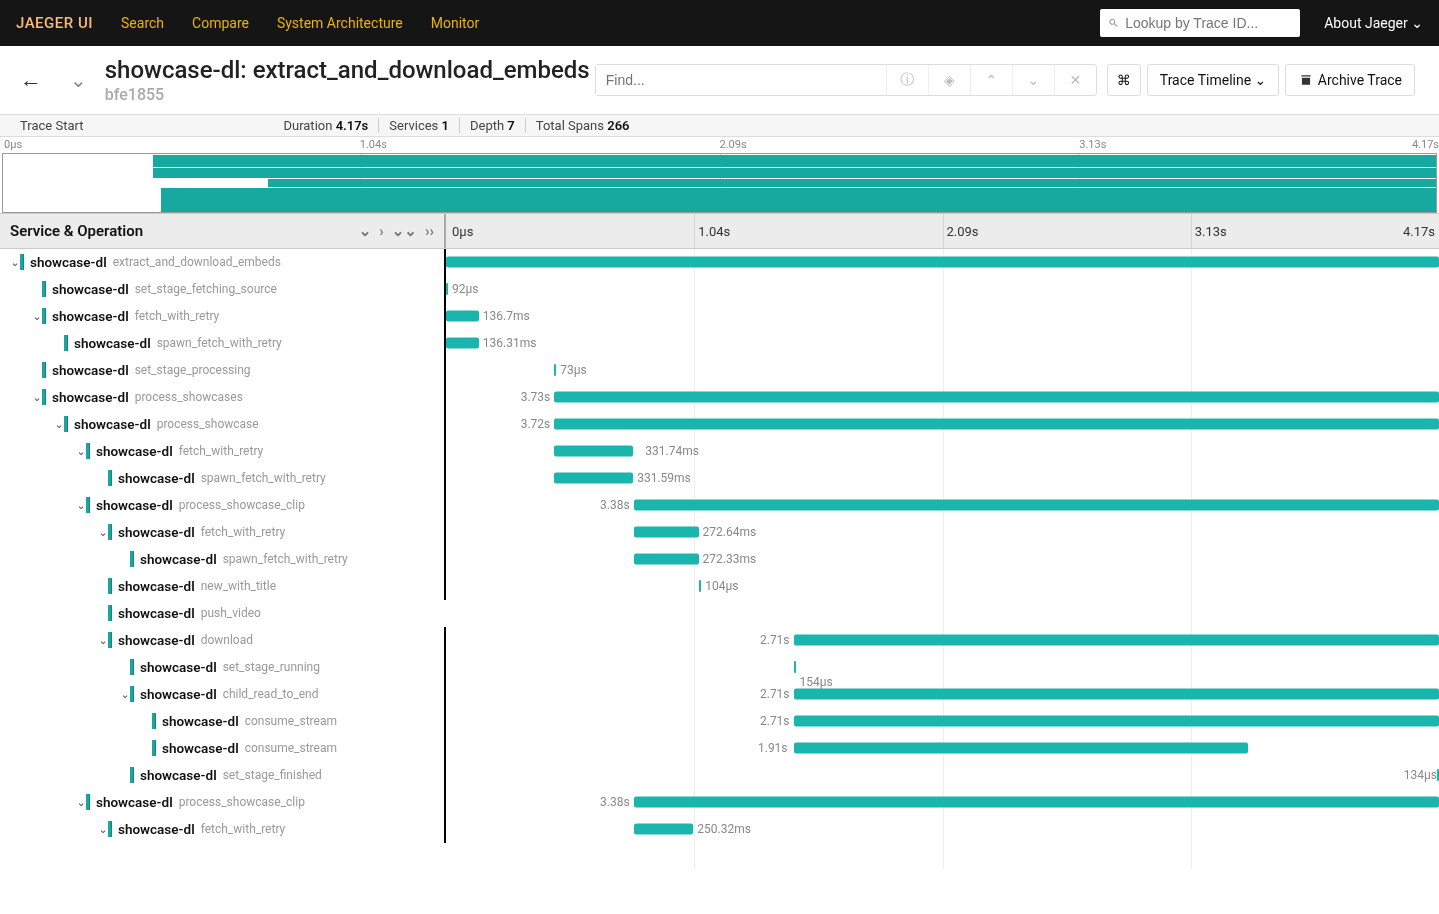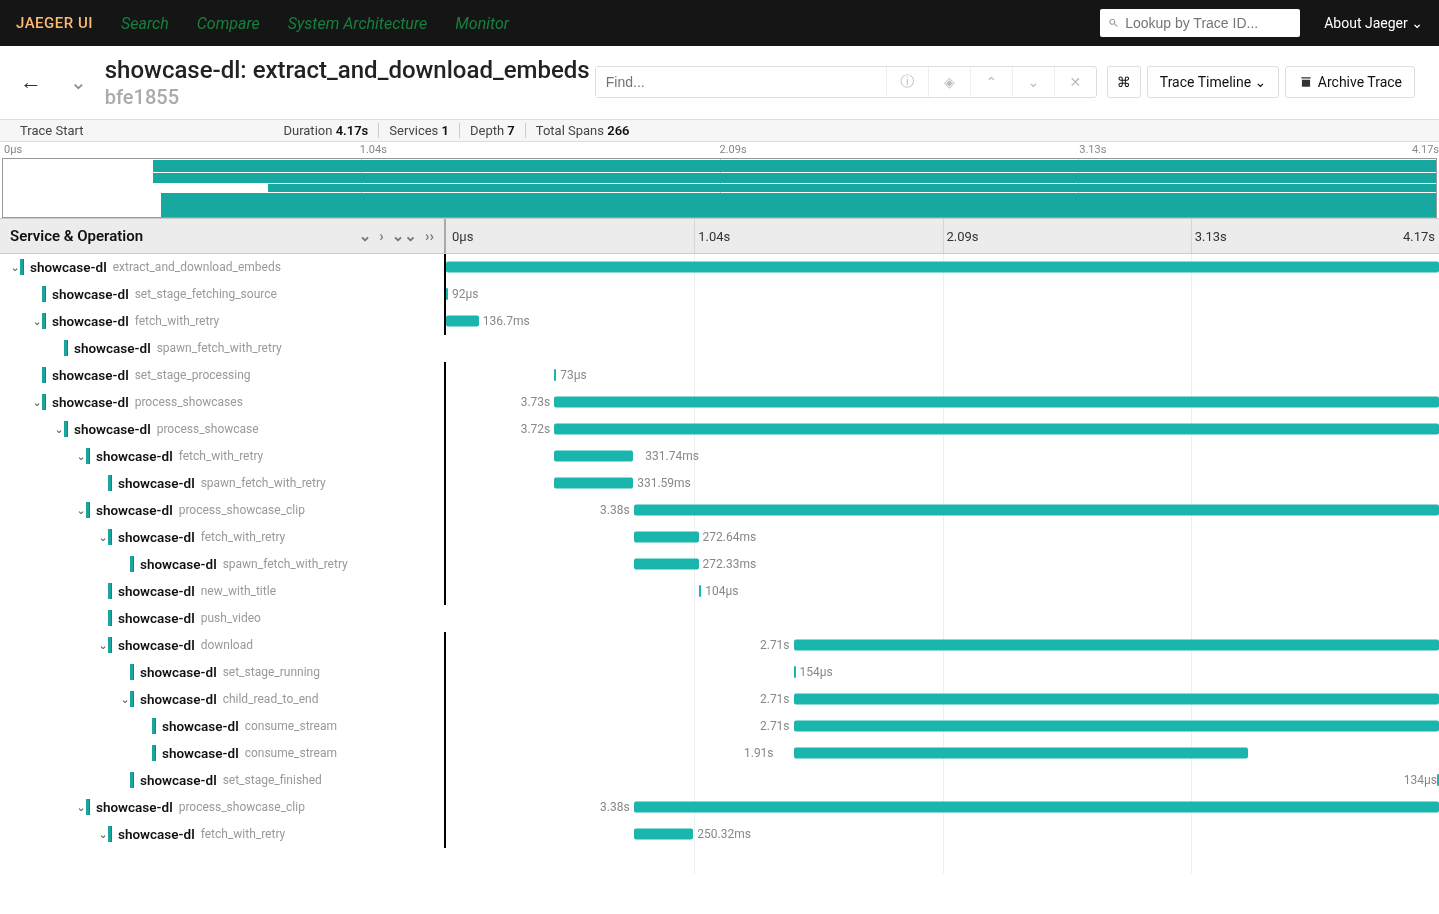--- a/index.html
+++ b/index.html
@@ -1,32 +1,32 @@
 <!DOCTYPE html>
 <html><head>
 <meta charset="utf-8">
 <style>
   * { box-sizing: border-box; margin: 0; padding: 0; }
   body { font-family: -apple-system, BlinkMacSystemFont, "Segoe UI", Roboto, sans-serif; font-size: 14px; color: #111; background: #fff; overflow: hidden; }
   
   .topnav { background: #151515; color: #fff; height: 46px; display: flex; align-items: center; padding: 0 16px; }
   .brand { color: #fdba74; font-weight: 500; letter-spacing: 0.5px; margin-right: 28px; font-size: 15px; }
-  .nav-item { color: #15803d; margin-right: 28px; font-size: 16px; cursor: pointer; font-style: italic; }
+  .nav-item { color: #eab308; margin-right: 28px; font-size: 14px; cursor: pointer; }
   .nav-spacer { flex: 1; }
   .lookup { background: #fff; border-radius: 2px; height: 28px; width: 200px; display: flex; align-items: center; padding: 0 8px; color: #999; }
   .lookup svg { width: 12px; height: 12px; margin-right: 6px; fill: #888; }
   .lookup input { border: none; outline: none; font-size: 14px; width: 100%; }
   .about { margin-left: 24px; font-size: 14px; cursor: pointer; display: flex; align-items: center; }
   
   .header { display: flex; align-items: center; padding: 10px 24px 10px 20px; border-bottom: 1px solid #ddd; background: #fff; }
   .back-arrow { font-size: 22px; color: #333; cursor: pointer; margin-right: 28px; }
   .collapse-toggle { font-size: 20px; color: #888; cursor: pointer; margin-right: 18px; }
   .title-block { flex: 1; }
   .title-main { font-size: 24px; font-weight: 500; color: #222; line-height: 1.2; }
-  .title-id { font-size: 20px; color: #aaa; font-weight: 500; }
+  .title-id { font-size: 16px; color: #aaa; font-weight: 500; }
   .find-box { border: 1px solid #ddd; height: 32px; display: flex; align-items: center; border-radius: 3px; margin-right: 10px; }
   .find-box input { border: none; outline: none; padding: 0 10px; width: 290px; font-size: 14px; height: 100%; }
   .find-btn { width: 42px; height: 30px; display: flex; align-items: center; justify-content: center; border-left: 1px solid #eee; color: #bbb; cursor: pointer; }
   .keycap-btn { border: 1px solid #ddd; height: 32px; min-width: 34px; border-radius: 3px; margin-right: 6px; display: flex; align-items: center; justify-content: center; background: #fff; cursor: pointer; font-size: 14px; }
   .dropdown-btn { border: 1px solid #ddd; height: 32px; border-radius: 3px; margin-right: 6px; display: flex; align-items: center; padding: 0 12px; background: #fff; cursor: pointer; font-size: 14px; }
   .archive-btn { border: 1px solid #ddd; height: 32px; border-radius: 3px; display: flex; align-items: center; padding: 0 12px; background: #fff; cursor: pointer; font-size: 14px; }
   
   .stats-bar { background: #f6f6f6; border-bottom: 1px solid #ddd; padding: 3px 10px; font-size: 13px; display: flex; align-items: center; }
   .stat { padding: 0 10px; color: #444; }
   .stat + .stat { border-left: 1px solid #ccc; }
@@ -195,20 +195,24 @@
         <span class="span-label" style="left: 3.3%; margin-left: 4px;">136.7ms</span>
       </div>
     </div>
     <div class="span-row">
       <div class="span-left" style="padding-left: 54px;">
         <span class="caret"></span>
         <span class="svc-tick"></span>
         <span class="svc-name">showcase-dl</span>
         <span class="op-name">spawn_fetch_with_retry</span>
       </div>
+      <div class="span-right">
+        <div class="span-bar" style="left: 0%; width: 3.3%;"></div>
+        <span class="span-label" style="left: 3.3%; margin-left: 4px;">136.31ms</span>
+      </div>
     </div>
     <div class="span-row">
       <div class="span-left" style="padding-left: 32px;">
         <span class="caret"></span>
         <span class="svc-tick"></span>
         <span class="svc-name">showcase-dl</span>
         <span class="op-name">set_stage_processing</span>
       </div>
       <div class="span-right">
         <div class="span-bar thin" style="left: 10.9%; width: 0.2%;"></div>
@@ -333,21 +337,21 @@
     </div>
     <div class="span-row">
       <div class="span-left" style="padding-left: 120px;">
         <span class="caret"></span>
         <span class="svc-tick"></span>
         <span class="svc-name">showcase-dl</span>
         <span class="op-name">set_stage_running</span>
       </div>
       <div class="span-right">
         <div class="span-bar thin" style="left: 35%; width: 0.2%;"></div>
-        <span class="span-label" style="left: 35.2%; margin-left: 4px;">154μs</span>
+        <span class="span-label" style="left: 35.2%; margin-left: 4px; margin-top: 15px;">154μs</span>
       </div>
     </div>
     <div class="span-row">
       <div class="span-left" style="padding-left: 120px;">
         <span class="caret">⌄</span>
         <span class="svc-tick"></span>
         <span class="svc-name">showcase-dl</span>
         <span class="op-name">child_read_to_end</span>
       </div>
       <div class="span-right">
@@ -369,21 +373,21 @@
     </div>
     <div class="span-row">
       <div class="span-left" style="padding-left: 142px;">
         <span class="caret"></span>
         <span class="svc-tick"></span>
         <span class="svc-name">showcase-dl</span>
         <span class="op-name">consume_stream</span>
       </div>
       <div class="span-right">
         <div class="span-bar" style="left: 35%; width: 45.8%;"></div>
-        <span class="span-label" style="right: 65%; margin-right: 20px;">1.91s</span>
+        <span class="span-label" style="right: 65%; margin-right: 6px;">1.91s</span>
       </div>
     </div>
     <div class="span-row">
       <div class="span-left" style="padding-left: 120px;">
         <span class="caret"></span>
         <span class="svc-tick"></span>
         <span class="svc-name">showcase-dl</span>
         <span class="op-name">set_stage_finished</span>
       </div>
       <div class="span-right">

